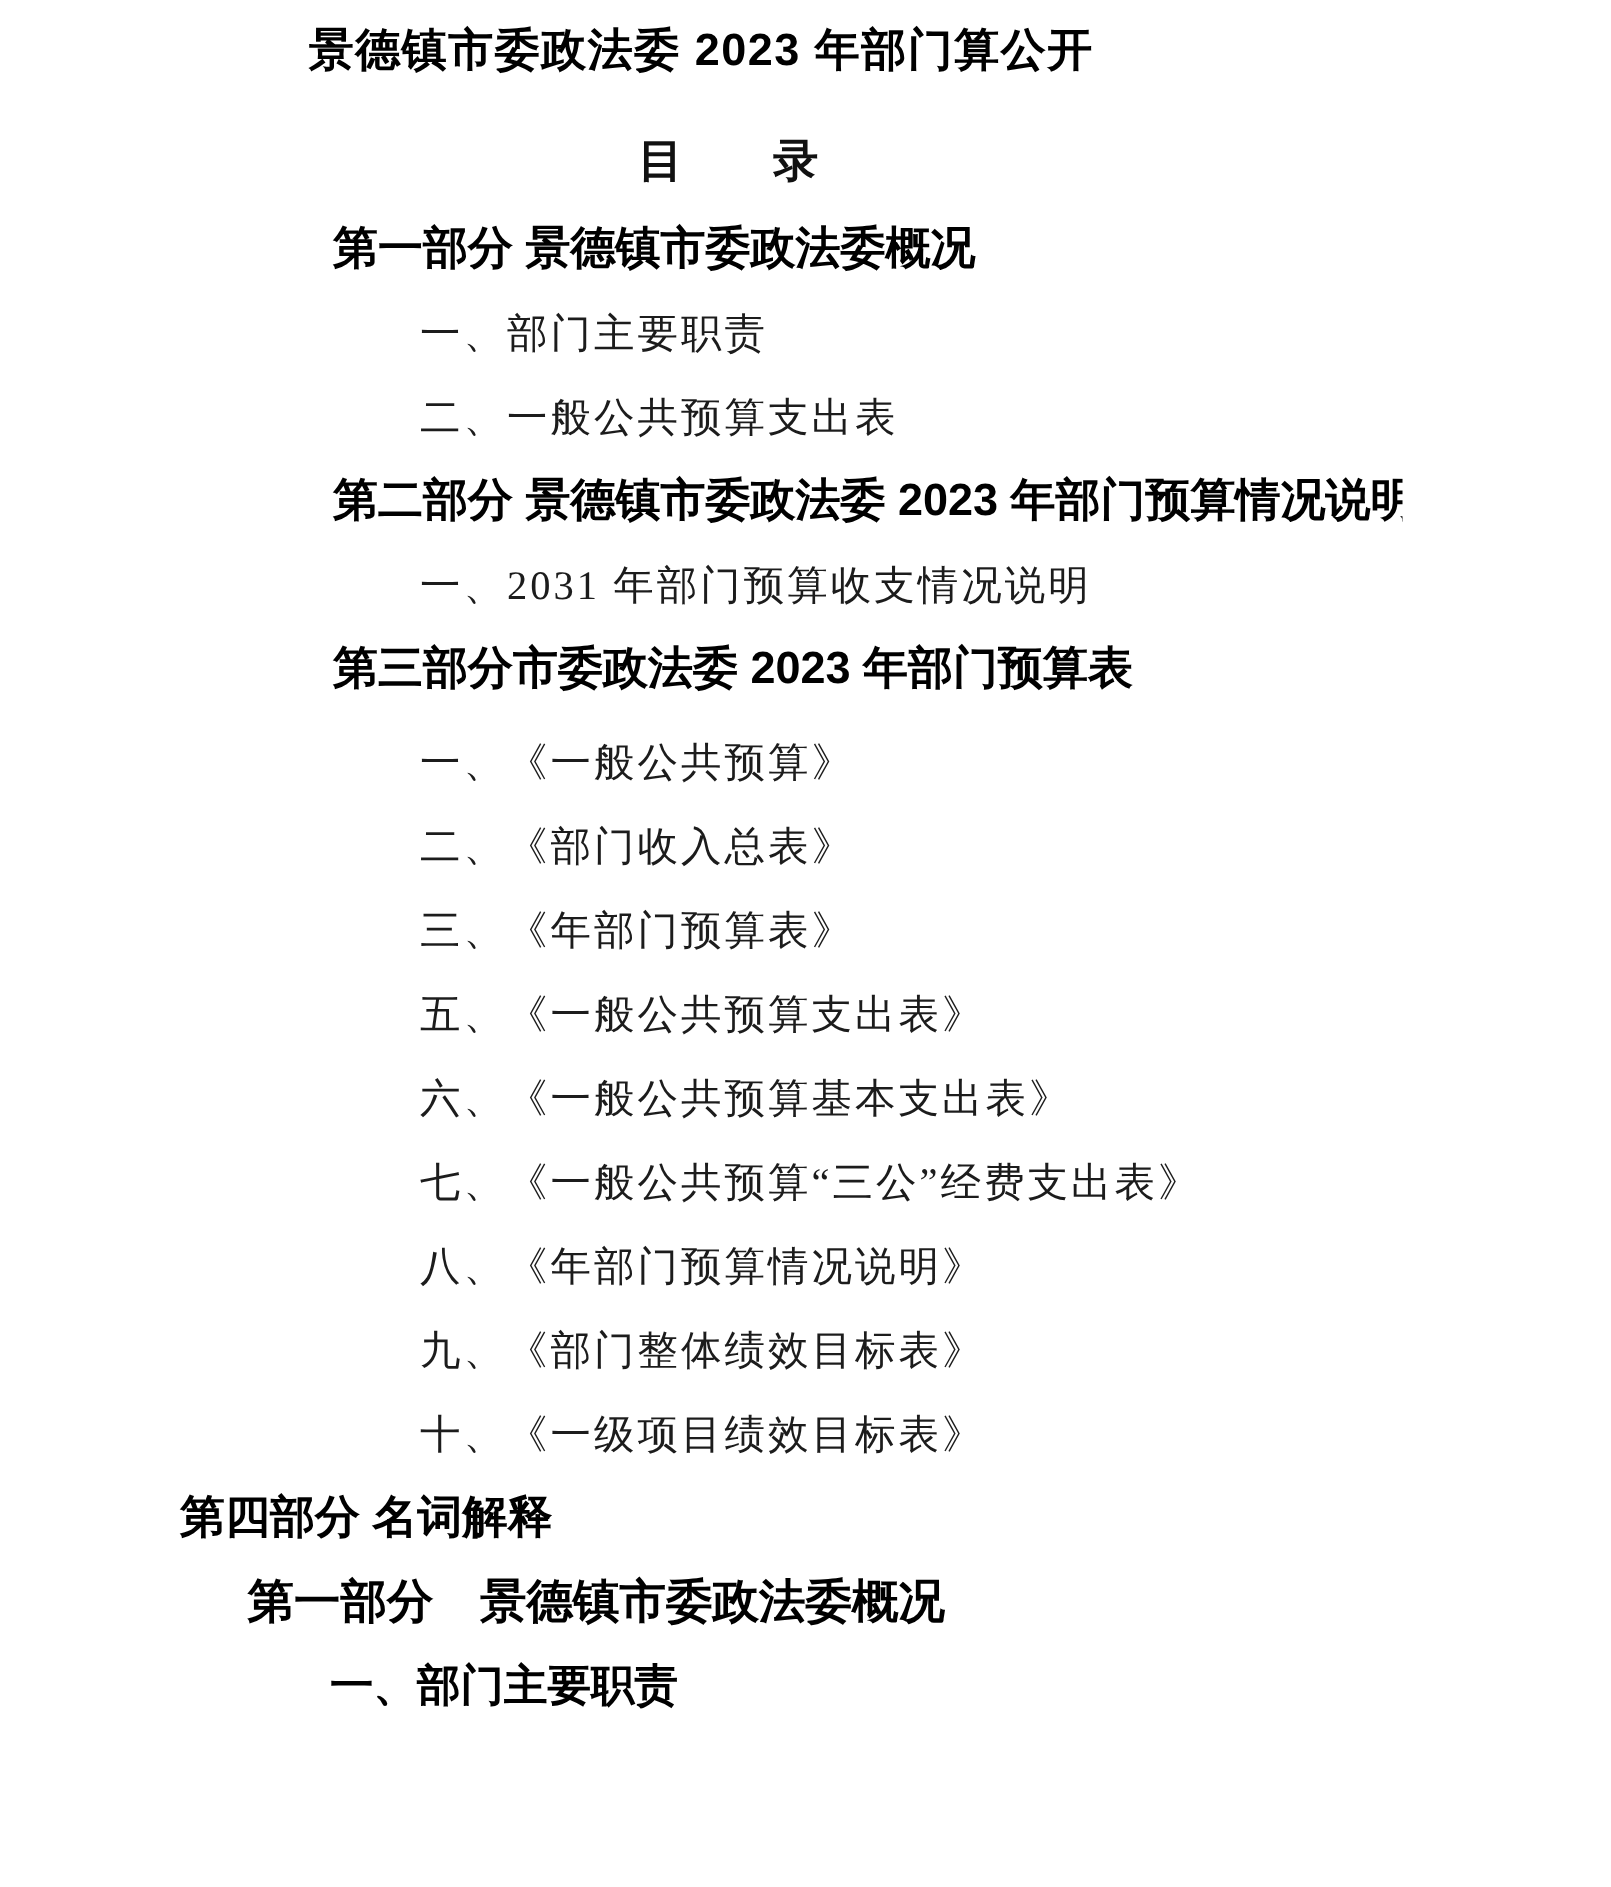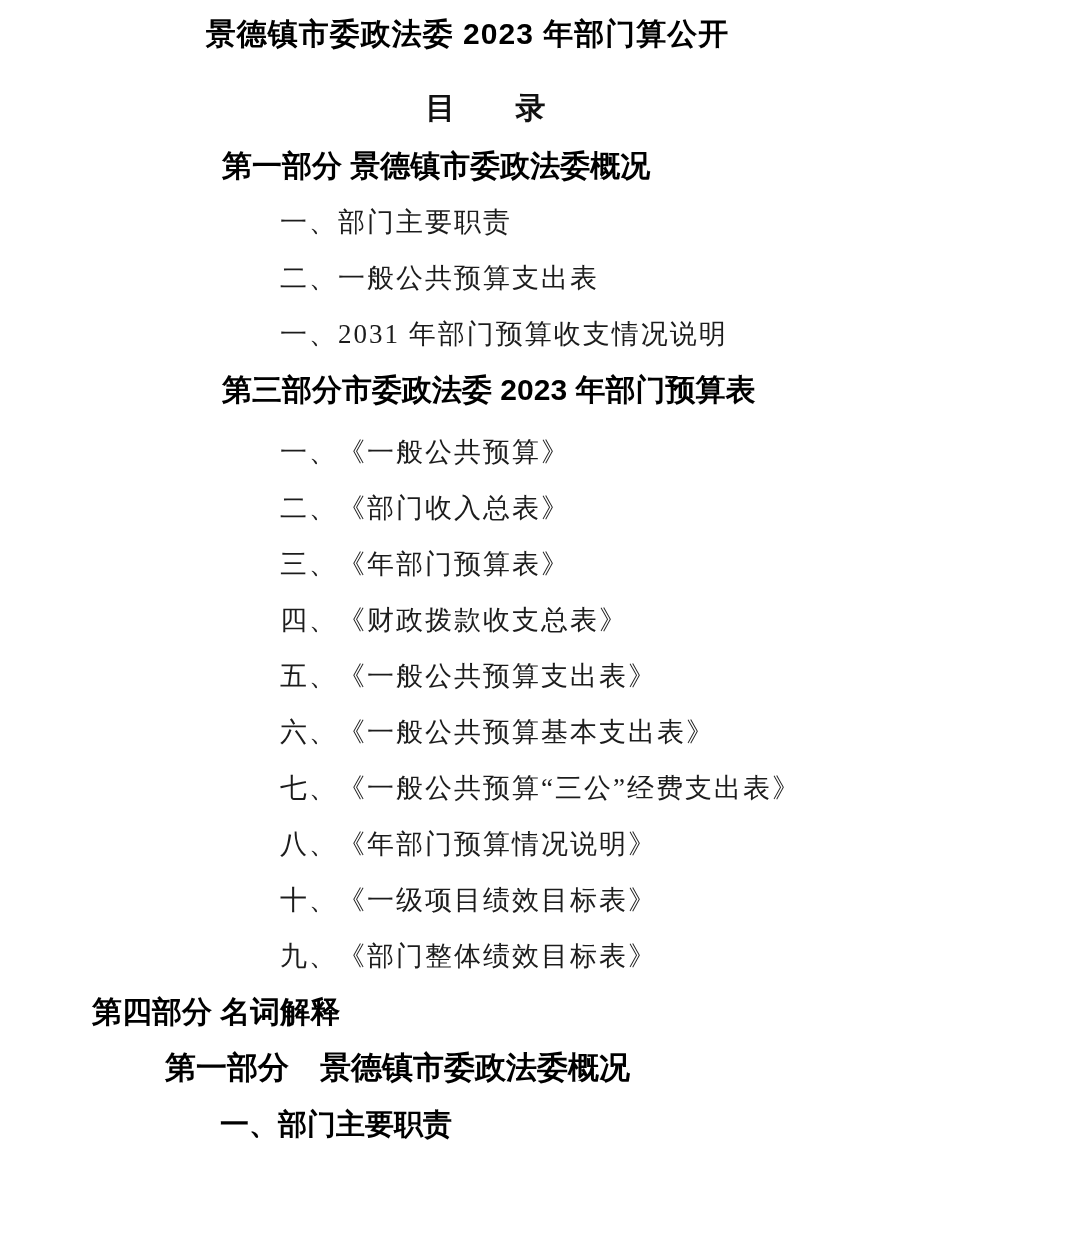--- a/index.html
+++ b/index.html
@@ -45,21 +45,21 @@
     white-space: pre;
   }
   .toc-row.part {
     margin-left: 222px;
     font-family: "Liberation Sans", sans-serif;
     font-weight: 700;
     font-size: 30px;
     color: #000000;
   }
   .toc-row.part.indent-sm {
-    margin-left: 92px;
+    margin-left: 120px;
   }
   .toc-row.item {
     margin-left: 280px;
     font-family: "Liberation Serif", serif;
     font-weight: 400;
     font-size: 27px;
     letter-spacing: 2px;
     color: #1c1c1c;
   }
   .toc-row.gap-top {
@@ -90,32 +90,32 @@
 <div class="page">
 
   <h1 class="doc-title">景德镇市委政法委 2023 年部门算公开</h1>
 
   <h2 class="contents-title">目　　录</h2>
 
   <div class="toc">
     <div class="toc-row part">第一部分 景德镇市委政法委概况</div>
     <div class="toc-row item">一、部门主要职责</div>
     <div class="toc-row item">二、一般公共预算支出表</div>
+    <div class="toc-row part">第二部分 景德镇市委政法委 2023 年部门预算情况说明</div>
     <div class="toc-row item">一、2031 年部门预算收支情况说明</div>
     <div class="toc-row part">第三部分市委政法委 2023 年部门预算表</div>
     <div class="toc-row item gap-top">一、《一般公共预算》</div>
     <div class="toc-row item">二、《部门收入总表》</div>
     <div class="toc-row item">三、《年部门预算表》</div>
-    <div class="toc-row item">四、《财政拨款收支总表》</div>
     <div class="toc-row item">五、《一般公共预算支出表》</div>
     <div class="toc-row item">六、《一般公共预算基本支出表》</div>
     <div class="toc-row item">七、《一般公共预算“三公”经费支出表》</div>
     <div class="toc-row item">八、《年部门预算情况说明》</div>
+    <div class="toc-row item">九、《部门整体绩效目标表》</div>
     <div class="toc-row item">十、《一级项目绩效目标表》</div>
-    <div class="toc-row item">九、《部门整体绩效目标表》</div>
     <div class="toc-row part indent-sm">第四部分 名词解释</div>
   </div>
 
   <div class="body-part-heading">第一部分　景德镇市委政法委概况</div>
 
   <div class="body-sub-heading">一、部门主要职责</div>
 
 </div>
 
 </body></html>

